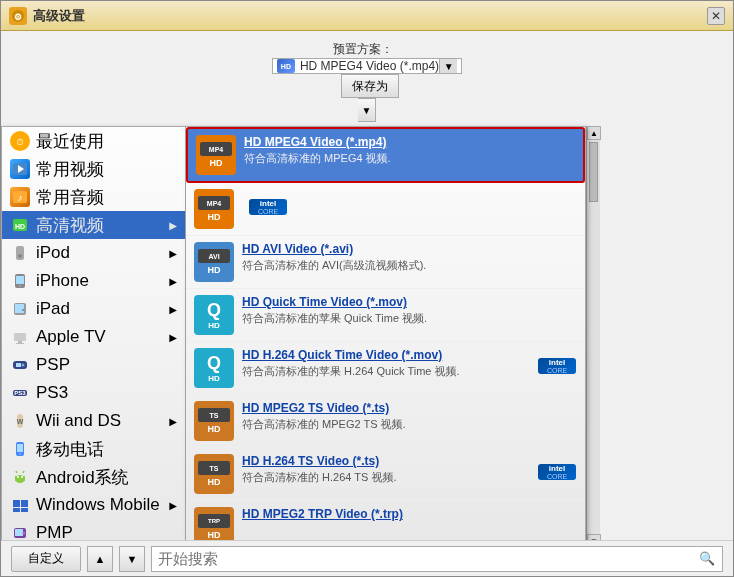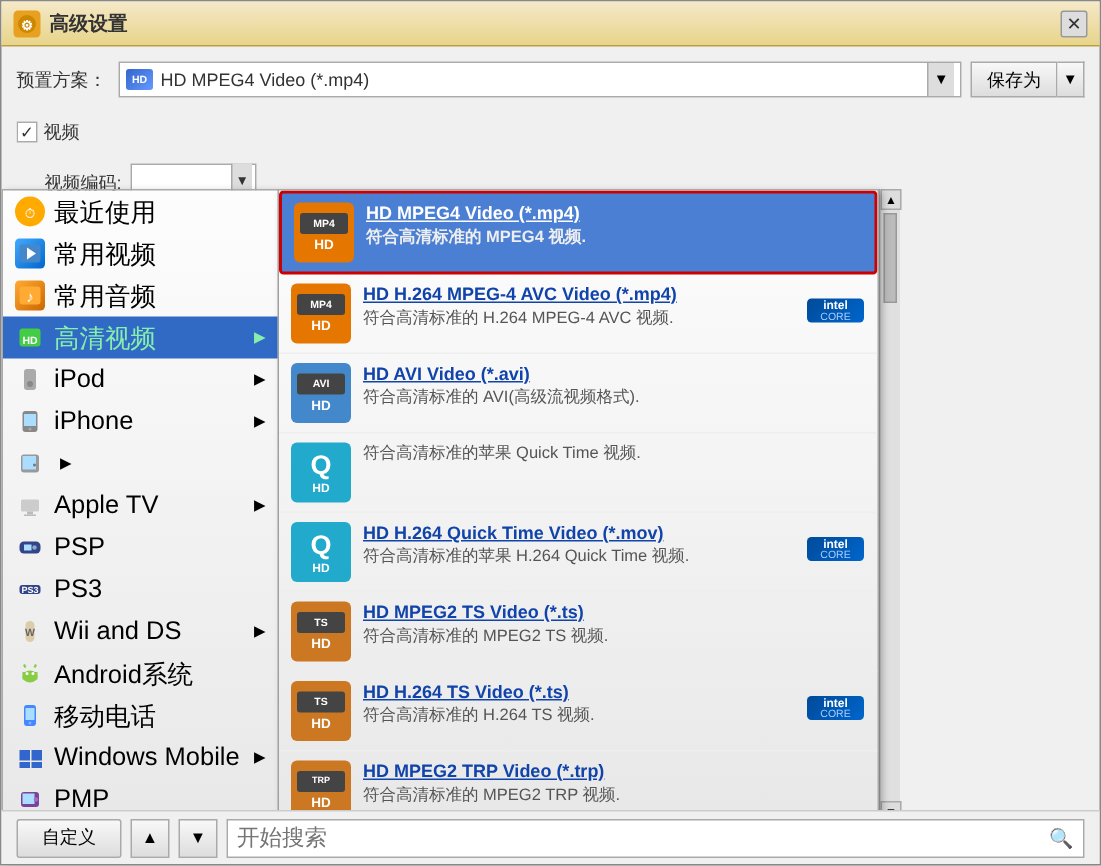--- a/index.html
+++ b/index.html
@@ -72,20 +72,21 @@
       display: flex;
       flex-direction: column;
       padding: 10px;
       overflow: hidden;
     }
 
     .preset-row {
       display: flex;
       align-items: center;
       margin-bottom: 10px;
+      flex-direction: column;
     }
     .preset-label {
       color: #333;
       margin-right: 8px;
       white-space: nowrap;
       font-size: 12px;
     }
     .preset-select {
       flex: 1;
       display: flex;
@@ -244,21 +245,21 @@
     .menu-item {
       display: flex;
       align-items: center;
       height: 28px;
       padding: 0 8px;
       cursor: pointer;
       position: relative;
     }
     .menu-item.highlighted {
       background: #316ac5;
-      color: #86efac;
+      color: #e5e5e5;
     }
     .menu-item-icon {
       width: 20px;
       height: 20px;
       margin-right: 6px;
       border-radius: 3px;
       display: flex;
       align-items: center;
       justify-content: center;
       font-size: 10px;
@@ -312,21 +313,20 @@
     .format-item.selected .format-name {
       color: white;
     }
     .format-desc {
       font-size: 11px;
       color: #555;
       line-height: 1.4;
     }
     .format-item.selected .format-desc {
       color: #eee;
-      font-weight: bold;
     }
 
     .format-badge-icon {
       width: 40px;
       height: 36px;
       flex-shrink: 0;
       margin-left: 6px;
       display: flex;
       align-items: center;
       justify-content: center;
@@ -592,20 +592,21 @@
           <span class="menu-arrow">▶</span>
         </div>
         <div class="menu-item">
           <div class="menu-item-icon">
             <svg width="16" height="16" viewBox="0 0 16 16">
                 <rect x="2" y="2" width="12" height="12" rx="2" fill="#999"></rect>
                 <rect x="3" y="3" width="9" height="9" fill="#aaddff"></rect>
                 <circle cx="11" cy="9" r="1" fill="#777"></circle>
               </svg>
           </div>
+          <span class="menu-item-text">iPad</span>
           <span class="menu-arrow">▶</span>
         </div>
         <div class="menu-item">
           <div class="menu-item-icon">
             <svg width="16" height="16" viewBox="0 0 16 16">
                 <rect x="2" y="4" width="12" height="8" rx="1" fill="#ccc"></rect>
                 <rect x="6" y="12" width="4" height="2" fill="#bbb"></rect>
                 <rect x="4" y="14" width="8" height="1" fill="#bbb"></rect>
               </svg>
           </div>
@@ -633,47 +634,47 @@
         </div>
         <div class="menu-item">
           <div class="menu-item-icon">
             <svg width="16" height="16" viewBox="0 0 16 16">
                 <rect x="5" y="1" width="6" height="14" rx="3" fill="#ddccaa"></rect>
                 <text x="8" y="11" text-anchor="middle" fill="#666" font-size="7" font-weight="bold">W</text>
               </svg>
           </div>
           <span class="menu-item-text">Wii and DS</span>
           <span class="menu-arrow">▶</span>
+        </div>
+        <div class="menu-item">
+          <div class="menu-item-icon">
+            <svg width="16" height="16" viewBox="0 0 16 16">
+                <rect x="4" y="1" width="8" height="14" rx="2" fill="#4488ff"></rect>
+                <rect x="5" y="3" width="6" height="8" fill="#aaddff"></rect>
+                <circle cx="8" cy="13" r="1" fill="#88aaff"></circle>
+              </svg>
+          </div>
+          <span class="menu-item-text">移动电话</span>
         </div>
         <div class="menu-item">
           <div class="menu-item-icon">
             <svg width="16" height="16" viewBox="0 0 16 16">
                 <ellipse cx="8" cy="10" rx="5" ry="4" fill="#88cc44"></ellipse>
                 <rect x="3" y="7" width="10" height="5" fill="#88cc44"></rect>
                 <circle cx="6" cy="8" r="1" fill="white"></circle>
                 <circle cx="10" cy="8" r="1" fill="white"></circle>
                 <line x1="5" y1="4" x2="4" y2="2" stroke="#88cc44" stroke-width="1.5"></line>
                 <line x1="11" y1="4" x2="12" y2="2" stroke="#88cc44" stroke-width="1.5"></line>
               </svg>
           </div>
           <span class="menu-item-text">Android系统</span>
         </div>
         <div class="menu-item">
           <div class="menu-item-icon">
             <svg width="16" height="16" viewBox="0 0 16 16">
-                <rect x="4" y="1" width="8" height="14" rx="2" fill="#4488ff"></rect>
-                <rect x="5" y="3" width="6" height="8" fill="#aaddff"></rect>
-                <circle cx="8" cy="13" r="1" fill="#88aaff"></circle>
-              </svg>
-          </div>
-          <span class="menu-item-text">移动电话</span>
-        </div>
-        <div class="menu-item">
-          <div class="menu-item-icon">
-            <svg width="16" height="16" viewBox="0 0 16 16">
                 <rect x="1" y="3" width="7" height="7" fill="#3366cc"></rect>
                 <rect x="9" y="3" width="7" height="7" fill="#3366cc"></rect>
                 <rect x="1" y="11" width="7" height="4" fill="#3366cc"></rect>
                 <rect x="9" y="11" width="7" height="4" fill="#3366cc"></rect>
               </svg>
           </div>
           <span class="menu-item-text">Windows Mobile</span>
           <span class="menu-arrow">▶</span>
         </div>
         <div class="menu-item">
@@ -699,24 +700,20 @@
             <div class="format-info">
               <div class="format-name">HD MPEG4 Video (*.mp4)</div>
               <div class="format-desc">符合高清标准的 MPEG4 视频.</div>
             </div>
           </div>
 
           <div class="format-item">
             <div style="display:flex;flex-direction:column;align-items:center;justify-content:center;width:40px;height:40px;background:#e57700;border-radius:4px;margin-right:8px;flex-shrink:0;">
               <div style="background:#444;border-radius:2px;width:32px;height:14px;display:flex;align-items:center;justify-content:center;color:white;font-size:7px;font-weight:bold;margin-bottom:2px;">MP4</div>
               <div style="color:white;font-size:9px;font-weight:bold;">HD</div>
-            </div>
-            <div class="format-info">
-              <div class="format-name">HD H.264 MPEG-4 AVC Video (*.mp4)</div>
-              <div class="format-desc">符合高清标准的 H.264 MPEG-4 AVC 视频.</div>
             </div>
             <div class="format-badge-icon">
               <div class="intel-badge">
                 <div style="font-size:8px;font-weight:bold;color:white;">intel</div>
                 <div style="font-size:7px;color:#aaccff;">CORE</div>
               </div>
             </div>
           </div>
 
           <div class="format-item">
@@ -729,20 +726,21 @@
               <div class="format-desc">符合高清标准的 AVI(高级流视频格式).</div>
             </div>
           </div>
 
           <div class="format-item">
             <div style="display:flex;flex-direction:column;align-items:center;justify-content:center;width:40px;height:40px;background:#22aacc;border-radius:4px;margin-right:8px;flex-shrink:0;">
               <div style="color:white;font-size:18px;font-weight:bold;">Q</div>
               <div style="color:white;font-size:8px;font-weight:bold;">HD</div>
             </div>
             <div class="format-info">
+              <div class="format-name">HD Quick Time Video (*.mov)</div>
               <div class="format-desc">符合高清标准的苹果 Quick Time 视频.</div>
             </div>
           </div>
 
           <div class="format-item">
             <div style="display:flex;flex-direction:column;align-items:center;justify-content:center;width:40px;height:40px;background:#22aacc;border-radius:4px;margin-right:8px;flex-shrink:0;">
               <div style="color:white;font-size:18px;font-weight:bold;">Q</div>
               <div style="color:white;font-size:8px;font-weight:bold;">HD</div>
             </div>
             <div class="format-info">
@@ -785,21 +783,20 @@
             </div>
           </div>
 
           <div class="format-item">
             <div style="display:flex;flex-direction:column;align-items:center;justify-content:center;width:40px;height:40px;background:#cc7722;border-radius:4px;margin-right:8px;flex-shrink:0;">
               <div style="background:#444;border-radius:2px;width:32px;height:14px;display:flex;align-items:center;justify-content:center;color:white;font-size:6px;font-weight:bold;margin-bottom:2px;">TRP</div>
               <div style="color:white;font-size:9px;font-weight:bold;">HD</div>
             </div>
             <div class="format-info">
               <div class="format-name">HD MPEG2 TRP Video (*.trp)</div>
-              <div class="format-desc">符合高清标准的 MPEG2 TRP 视频.</div>
             </div>
           </div>
 
         </div>
       </div>
 
       <div class="scrollbar-track">
         <div class="scrollbar-btn">▲</div>
         <div style="flex:1;background:#e0e0e0;position:relative;">
           <div class="scrollbar-thumb"></div>

